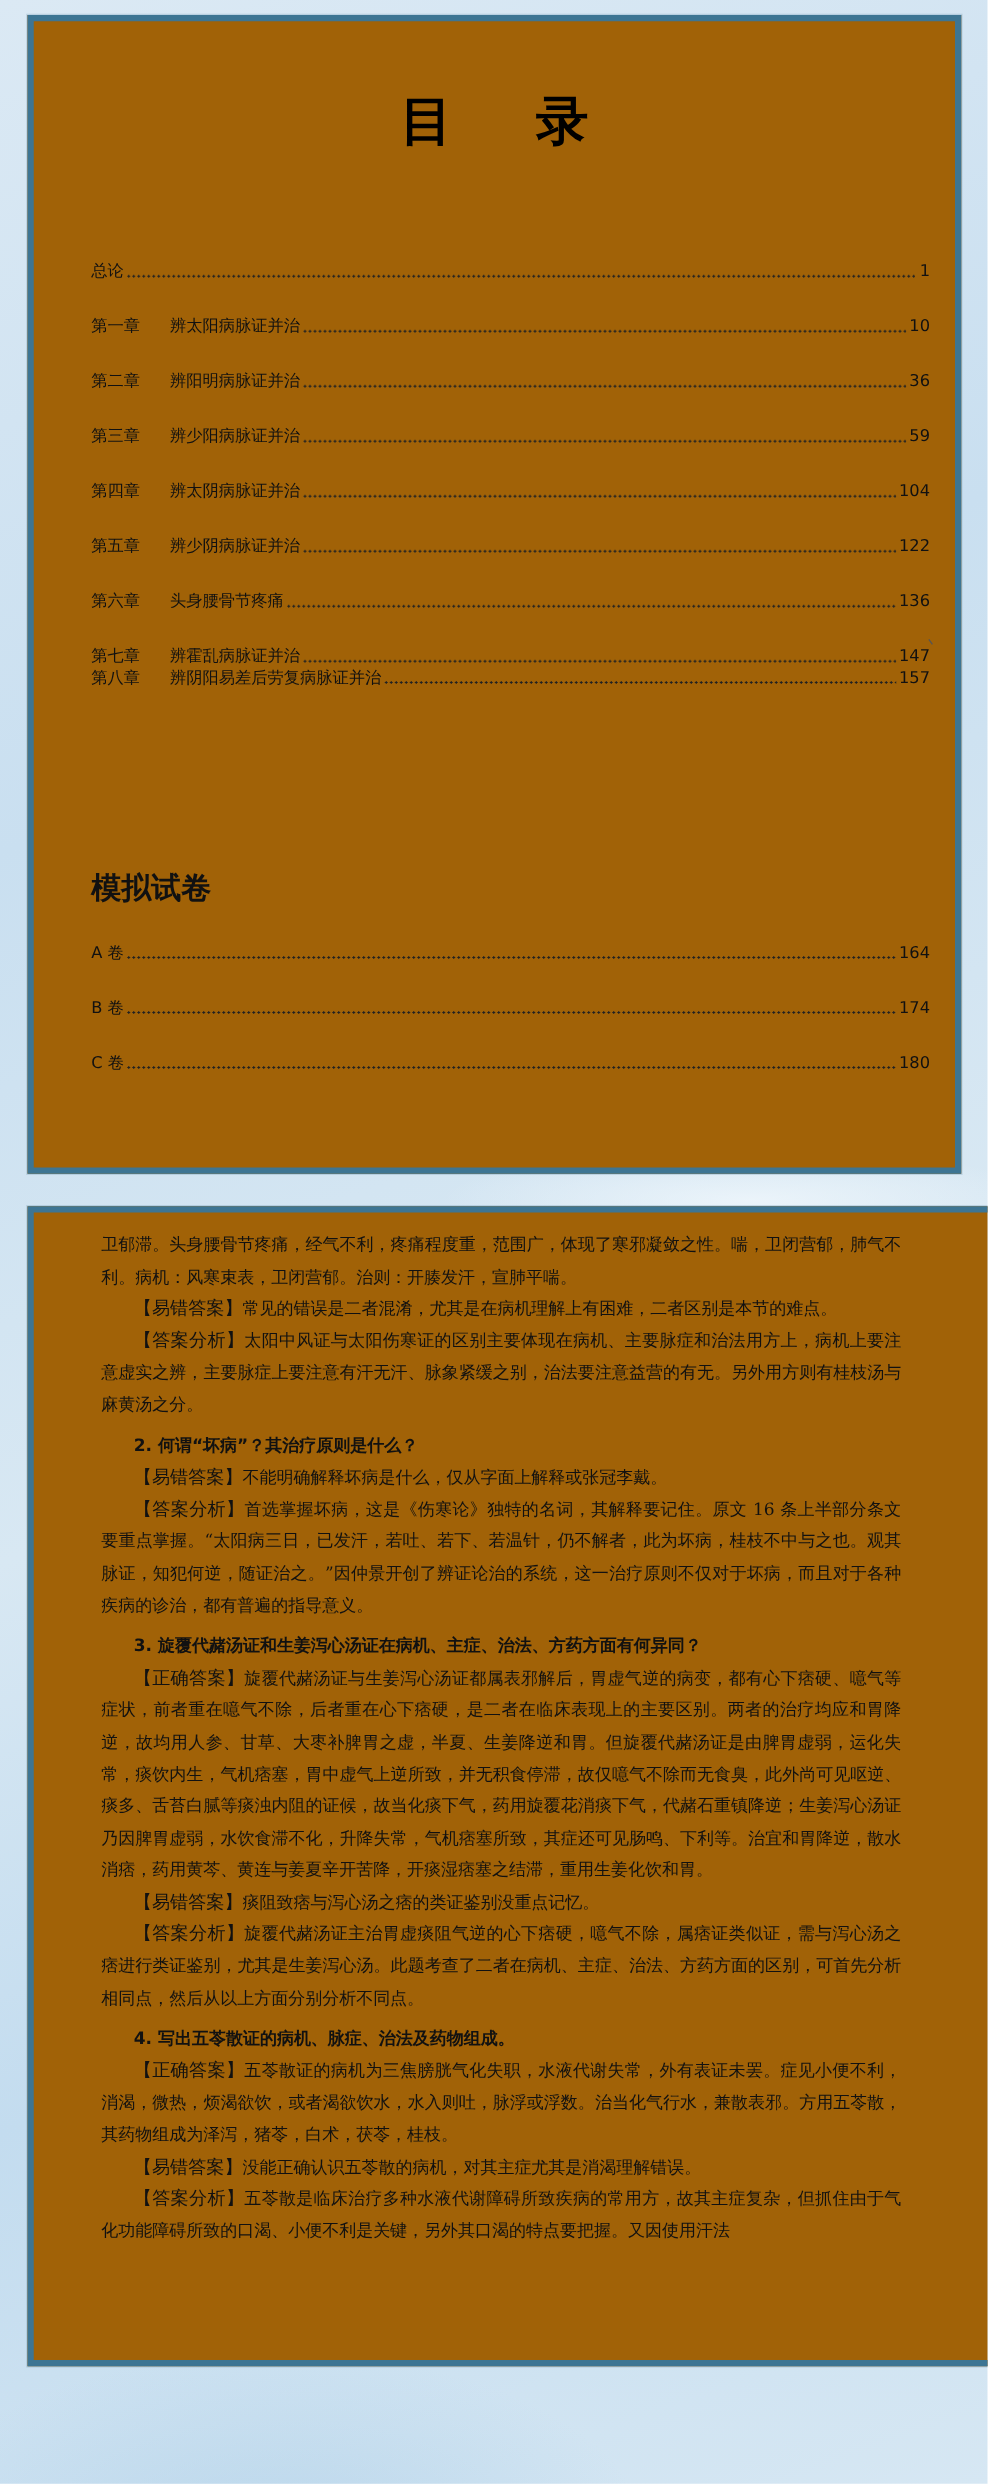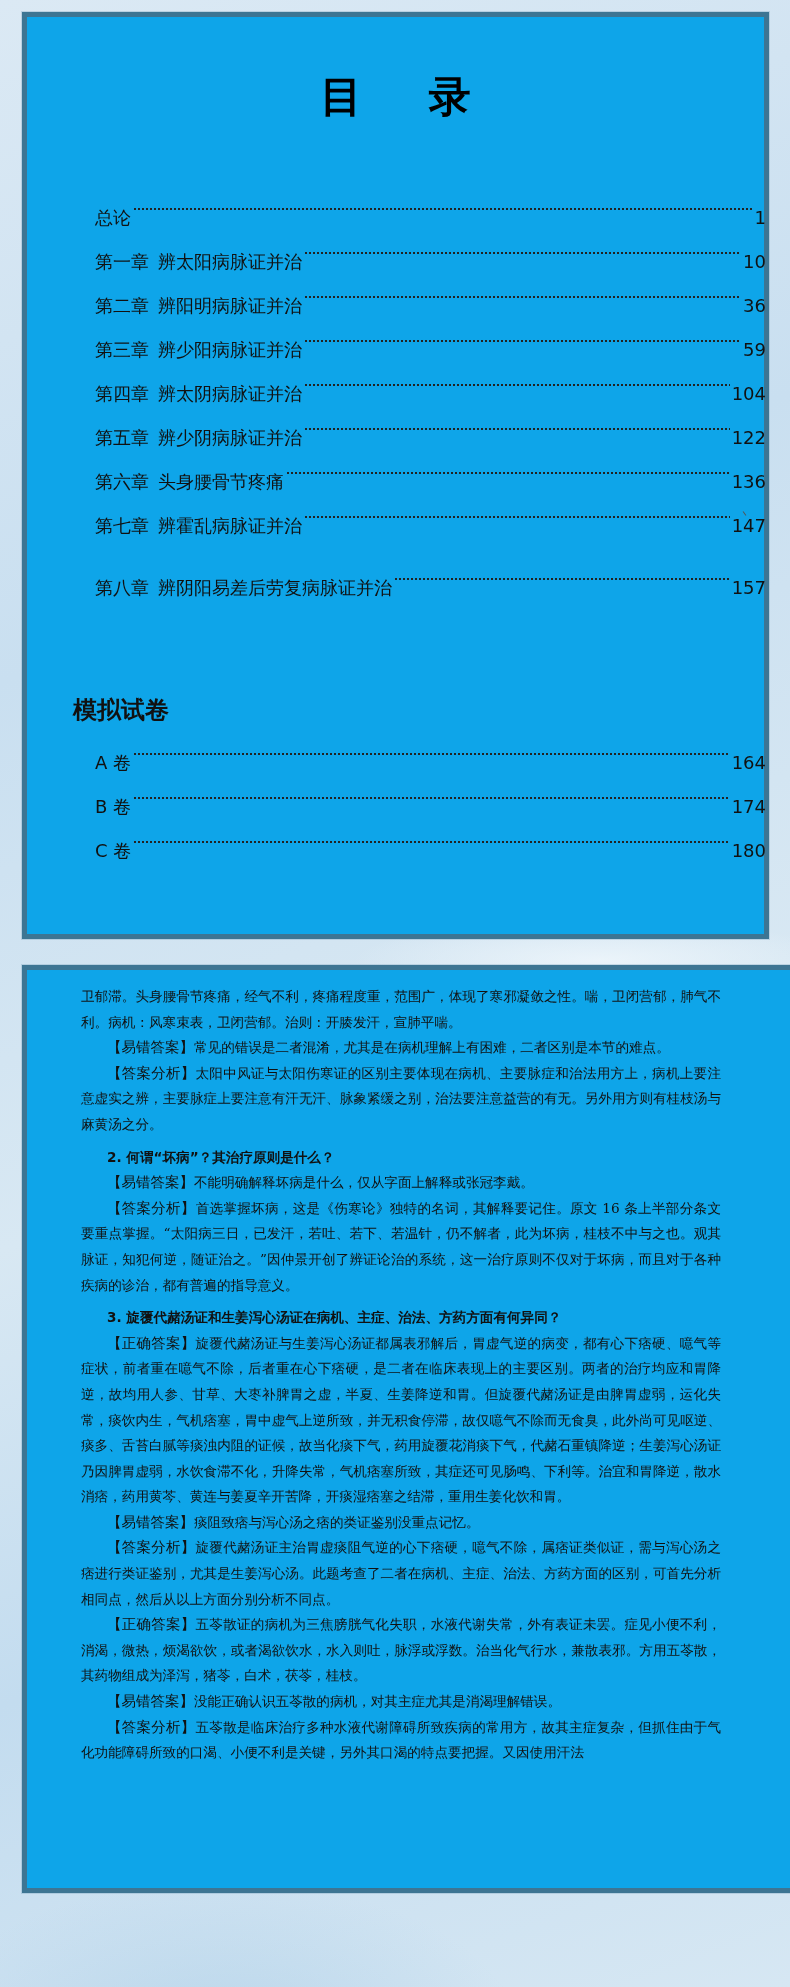--- a/index.html
+++ b/index.html
@@ -11,35 +11,35 @@
   }
   .bg-swirl {
     position:absolute; left:-80px; top:1880px; width:600px; height:300px;
     border-radius:50%; background: radial-gradient(ellipse at center, rgba(170,205,230,0.55) 0%, rgba(200,225,240,0) 70%);
   }
   .bg-swirl2 {
     position:absolute; left:350px; top:920px; width:500px; height:80px;
     background: radial-gradient(ellipse at center, rgba(240,247,252,0.8) 0%, rgba(240,247,252,0) 70%);
   }
   .panel {
-    position:absolute; left:22px; width:737px; background:#0ea5e9;
+    position:absolute; left:22px; width:737px; background:#a16207;
     border:5px solid #3d7593; box-sizing:content-box;
     box-shadow: 0 0 0 1px rgba(90,140,170,0.25);
   }
   #panel-toc { top:12px; height:917px; }
   #panel-body { top:965px; height:918px; overflow:hidden;padding-left:36px; }
 
   .toc-title {
     position:absolute; left:0; right:0; top:52px; text-align:center;
     font-family: "DejaVu Serif", "Liberation Serif", serif; font-weight:bold;
     font-size:42px; letter-spacing:26px; padding-left:26px; color:#000;
   }
   .toc-row {
     position:absolute; left:46px; width:671px; height:22px;
-    display:flex; font-size:18px; line-height:22px; color:#111;margin-left:22px;
+    display:flex; align-items:flex-end; font-size:13px; line-height:22px; color:#111;
   }
   .toc-label { white-space:nowrap; }
   .toc-label .chap { display:inline-block; width:63px; }
   .toc-dots {
     flex:1; height:4px; margin:0 2px 6px 2px;
     background-image: radial-gradient(circle, #222 0.9px, transparent 1.1px);
     background-size:4px 4px; background-repeat:repeat-x; background-position:left center;
   }
   .toc-page { white-space:nowrap; min-width:10px; text-align:right; }
   .toc-section {
@@ -102,21 +102,21 @@
     <span class="toc-label"><span class="chap">第六章</span><span>头身腰骨节疼痛</span></span>
     <span class="toc-dots"></span>
     <span class="toc-page">136</span>
   </div>
   <div class="stray-mark"></div>
   <div class="toc-row" style="top:498px">
     <span class="toc-label"><span class="chap">第七章</span><span>辨霍乱病脉证并治</span></span>
     <span class="toc-dots"></span>
     <span class="toc-page">147</span>
   </div>
-  <div class="toc-row" style="top:560px">
+  <div class="toc-row" style="top:515px">
     <span class="toc-label"><span class="chap">第八章</span><span>辨阴阳易差后劳复病脉证并治</span></span>
     <span class="toc-dots"></span>
     <span class="toc-page">157</span>
   </div>
 
   <div class="toc-section">模拟试卷</div>
 
   <div class="toc-row" style="top:735px">
     <span class="toc-label">A 卷</span>
     <span class="toc-dots"></span>
@@ -139,17 +139,18 @@
     <p><span>卫郁滞。头身腰骨节疼痛，经气不利，疼痛程度重，范围广，体现了寒邪凝敛之性。喘，卫闭营郁，肺气不利。病机：风寒束表，卫闭营郁。治则：开腠发汗，宣肺平喘。</span></p>
     <p class="ind"><span class="tag">【易错答案】</span><span>常见的错误是二者混淆，尤其是在病机理解上有困难，二者区别是本节的难点。</span></p>
     <p class="ind"><span class="tag">【答案分析】</span><span>太阳中风证与太阳伤寒证的区别主要体现在病机、主要脉症和治法用方上，病机上要注意虚实之辨，主要脉症上要注意有汗无汗、脉象紧缓之别，治法要注意益营的有无。另外用方则有桂枝汤与麻黄汤之分。</span></p>
     <p class="q">2. 何谓“坏病”？其治疗原则是什么？</p>
     <p class="ind"><span class="tag">【易错答案】</span><span>不能明确解释坏病是什么，仅从字面上解释或张冠李戴。</span></p>
     <p class="ind"><span class="tag">【答案分析】</span><span>首选掌握坏病，这是《伤寒论》独特的名词，其解释要记住。原文 16 条上半部分条文要重点掌握。“太阳病三日，已发汗，若吐、若下、若温针，仍不解者，此为坏病，桂枝不中与之也。观其脉证，知犯何逆，随证治之。”因仲景开创了辨证论治的系统，这一治疗原则不仅对于坏病，而且对于各种疾病的诊治，都有普遍的指导意义。</span></p>
     <p class="q">3. 旋覆代赭汤证和生姜泻心汤证在病机、主症、治法、方药方面有何异同？</p>
     <p class="ind"><span class="tag">【正确答案】</span><span>旋覆代赭汤证与生姜泻心汤证都属表邪解后，胃虚气逆的病变，都有心下痞硬、噫气等症状，前者重在噫气不除，后者重在心下痞硬，是二者在临床表现上的主要区别。两者的治疗均应和胃降逆，故均用人参、甘草、大枣补脾胃之虚，半夏、生姜降逆和胃。但旋覆代赭汤证是由脾胃虚弱，运化失常，痰饮内生，气机痞塞，胃中虚气上逆所致，并无积食停滞，故仅噫气不除而无食臭，此外尚可见呕逆、痰多、舌苔白腻等痰浊内阻的证候，故当化痰下气，药用旋覆花消痰下气，代赭石重镇降逆；生姜泻心汤证乃因脾胃虚弱，水饮食滞不化，升降失常，气机痞塞所致，其症还可见肠鸣、下利等。治宜和胃降逆，散水消痞，药用黄芩、黄连与姜夏辛开苦降，开痰湿痞塞之结滞，重用生姜化饮和胃。</span></p>
     <p class="ind"><span class="tag">【易错答案】</span><span>痰阻致痞与泻心汤之痞的类证鉴别没重点记忆。</span></p>
     <p class="ind"><span class="tag">【答案分析】</span><span>旋覆代赭汤证主治胃虚痰阻气逆的心下痞硬，噫气不除，属痞证类似证，需与泻心汤之痞进行类证鉴别，尤其是生姜泻心汤。此题考查了二者在病机、主症、治法、方药方面的区别，可首先分析相同点，然后从以上方面分别分析不同点。</span></p>
+    <p class="q">4. 写出五苓散证的病机、脉症、治法及药物组成。</p>
     <p class="ind"><span class="tag">【正确答案】</span><span>五苓散证的病机为三焦膀胱气化失职，水液代谢失常，外有表证未罢。症见小便不利，消渴，微热，烦渴欲饮，或者渴欲饮水，水入则吐，脉浮或浮数。治当化气行水，兼散表邪。方用五苓散，其药物组成为泽泻，猪苓，白术，茯苓，桂枝。</span></p>
     <p class="ind"><span class="tag">【易错答案】</span><span>没能正确认识五苓散的病机，对其主症尤其是消渴理解错误。</span></p>
     <p class="ind"><span class="tag">【答案分析】</span><span>五苓散是临床治疗多种水液代谢障碍所致疾病的常用方，故其主症复杂，但抓住由于气化功能障碍所致的口渴、小便不利是关键，另外其口渴的特点要把握。又因使用汗法</span></p>
   </div>
 </div>
 
 </body></html>

